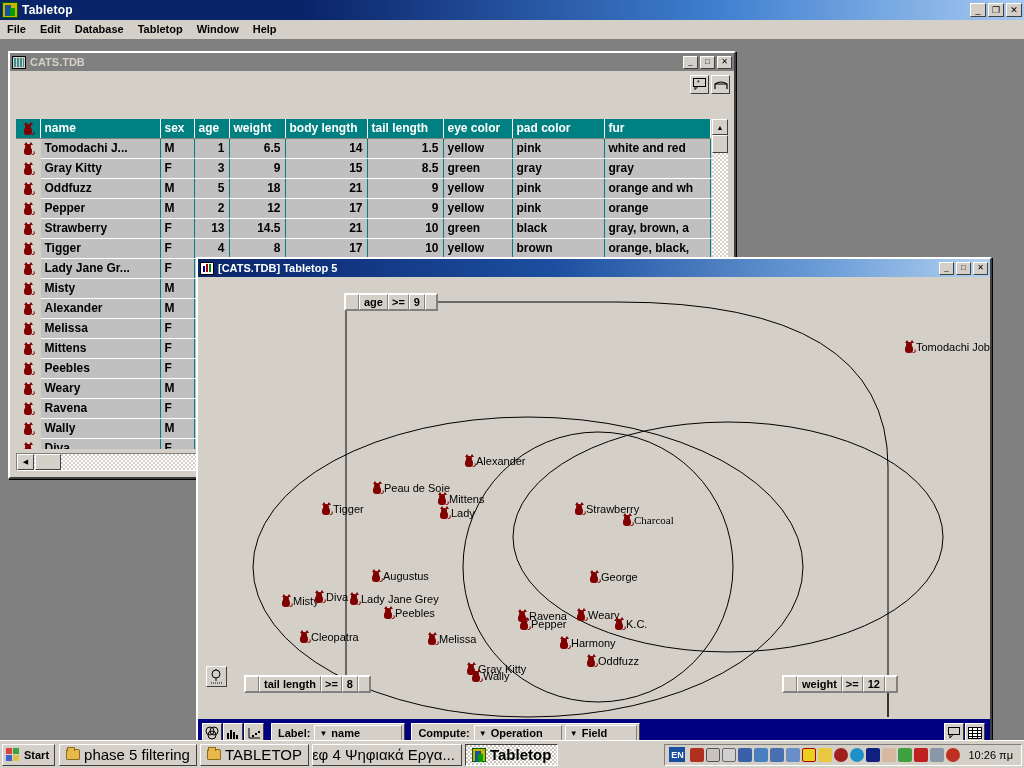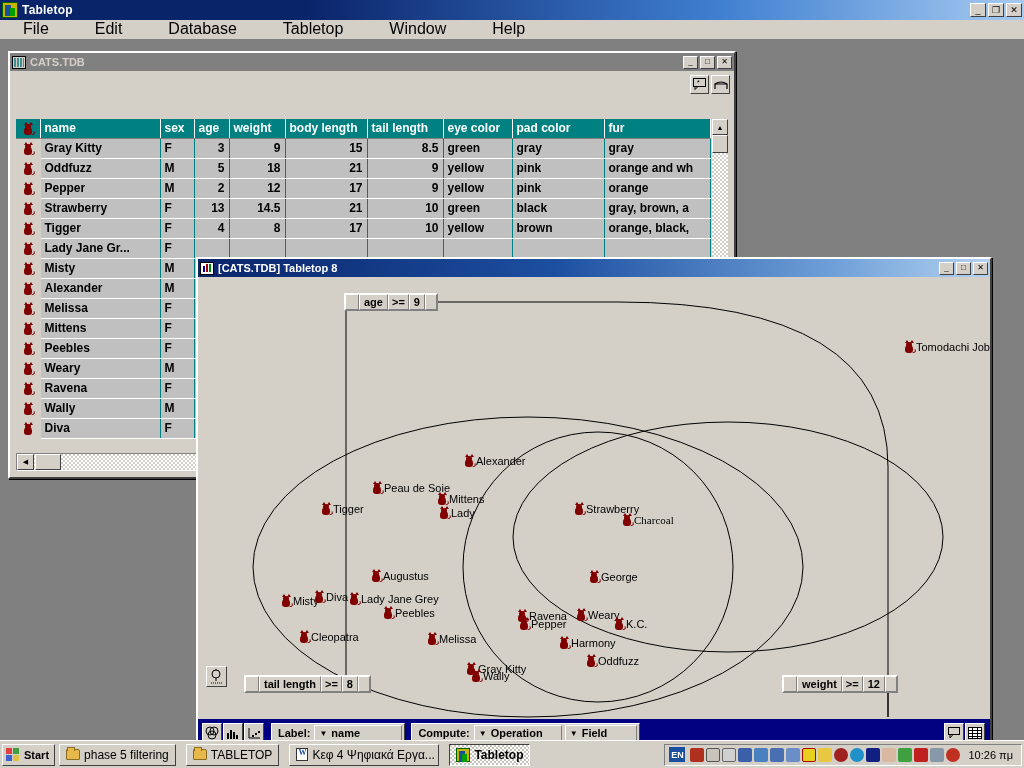--- a/index.html
+++ b/index.html
@@ -54,22 +54,23 @@
     width: 5px; height: 8px; background: #00a000;
   }
 
   
   #menubar {
     height: 19px; background: #d4d0c8;
     display: flex; align-items: center;
     border-bottom: 1px solid #d4d0c8;
   }
   #menubar .menu-item {
-    padding: 2px 23px; font-size: 16px; color: #000;
+    padding: 2px 7px; font-size: 11px; color: #000;
     cursor: default;
+    font-weight: bold;
   }
 
   
   #mdi-client {
     position: absolute; left: 0; top: 39px; right: 0; bottom: 0;
     background: #808080;
   }
 
   
   #cats-window {
@@ -346,24 +347,24 @@
   .win-logo i {
     position: absolute; width: 6px; height: 6px; display:block;
   }
   .win-logo i:nth-child(1){ left:0; top:0; background:#e04040; }
   .win-logo i:nth-child(2){ left:7px; top:0; background:#40a040; }
   .win-logo i:nth-child(3){ left:0; top:7px; background:#4060d0; }
   .win-logo i:nth-child(4){ left:7px; top:7px; background:#e0c040; }
 
   .task-btn {
     height: 22px; display: flex; align-items: center; gap: 4px;
-    padding: 0 6px; margin-right: 10px;
+    padding: 0 6px; margin-right: 3px;
     background: #d4d0c8;
     border: 1px solid; border-color: #ffffff #404040 #404040 #ffffff;
-    font-size: 12px; max-width: 150px; overflow: hidden; white-space: nowrap;
+    font-size: 15px; max-width: 150px; overflow: hidden; white-space: nowrap; justify-content: flex-end;
   }
   .task-btn.active {
     border-color: #404040 #ffffff #ffffff #404040;
     background-color: #d4d0c8;
     background-image: repeating-conic-gradient(#ffffff 0% 25%, #c8c4bc 0% 50%);
     background-size: 4px 4px;
     font-weight: bold;
   }
   .folder-ico {
     width: 14px; height: 11px; background: #e8b94a;
@@ -460,20 +461,32 @@
               <th style="width:82px">body length</th>
               <th style="width:76px">tail length</th>
               <th style="width:69px">eye color</th>
               <th style="width:92px">pad color</th>
               <th style="width:106px">fur</th>
             </tr>
           </thead>
           <tbody id="cats-tbody">
               <tr>
                 <td class="rowhdr"><span class="cat"><i class="ear-l"></i><i class="ear-r"></i><i class="head"></i><i class="body"></i><i class="tail"></i></span></td>
+                <td>Tomodachi J...</td>
+                <td>M</td>
+                <td class="num">1</td>
+                <td class="num">6.5</td>
+                <td class="num">14</td>
+                <td class="num">1.5</td>
+                <td>yellow</td>
+                <td>pink</td>
+                <td>white and red</td>
+              </tr>
+              <tr>
+                <td class="rowhdr"><span class="cat"><i class="ear-l"></i><i class="ear-r"></i><i class="head"></i><i class="body"></i><i class="tail"></i></span></td>
                 <td>Gray Kitty</td>
                 <td>F</td>
                 <td class="num">3</td>
                 <td class="num">9</td>
                 <td class="num">15</td>
                 <td class="num">8.5</td>
                 <td>green</td>
                 <td>gray</td>
                 <td>gray</td>
               </tr>
@@ -658,21 +671,21 @@
 
       <div id="tbl-hscroll">
         <div class="hsb-arrow">◀</div>
         <div class="hsb-thumb"></div>
       </div>
     </div>
 
     <div id="tabletop-window">
       <div class="child-titlebar active">
         <span class="tt-icon"></span>
-        <span class="child-title-text">[CATS.TDB] Tabletop 8</span>
+        <span class="child-title-text">[CATS.TDB] Tabletop 5</span>
         <span class="tb-spacer"></span>
         <div class="ct-btn">_</div>
         <div class="ct-btn">□</div>
         <div class="ct-btn">✕</div>
       </div>
 
       <div id="venn-area">
         <svg id="venn-svg" width="792" height="442" viewBox="0 0 792 442">
 
           <path d="M 148 25 L 420 25 Q 690 25 690 190 L 690 440" fill="none" stroke="#000" stroke-width="1"></path>

